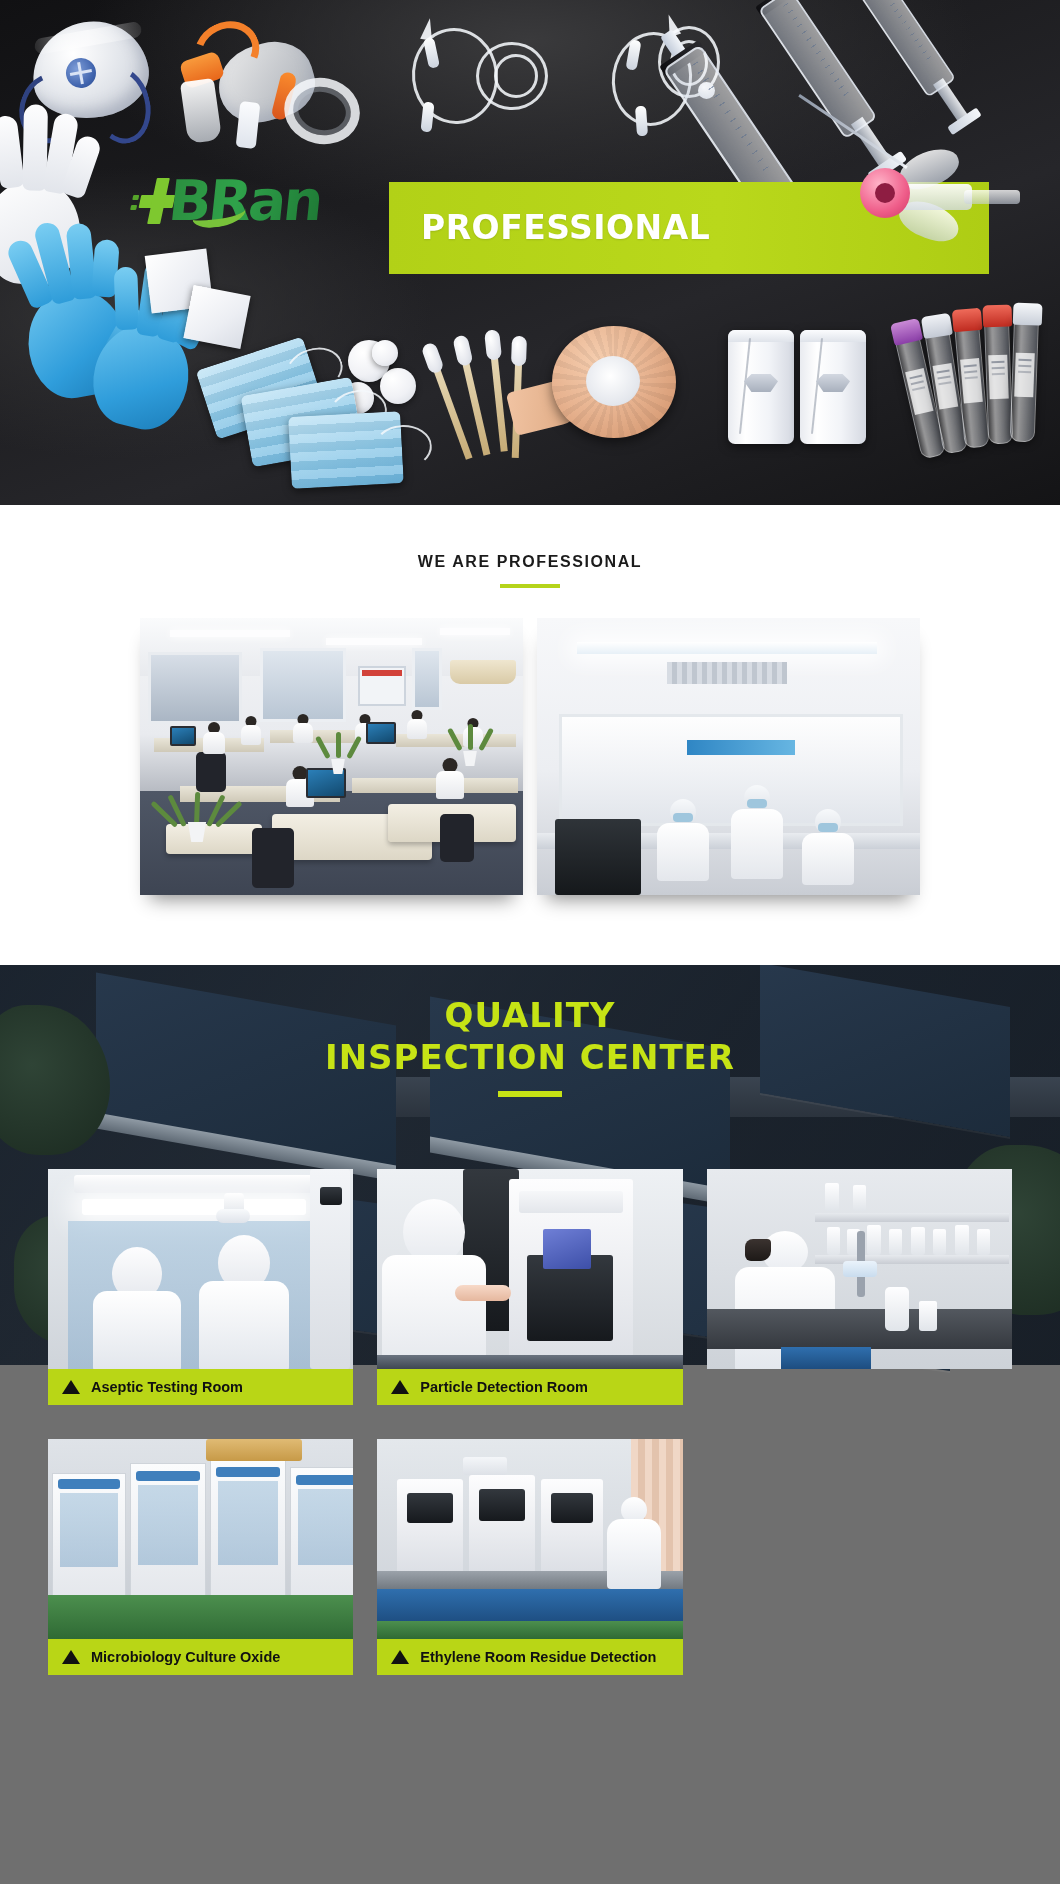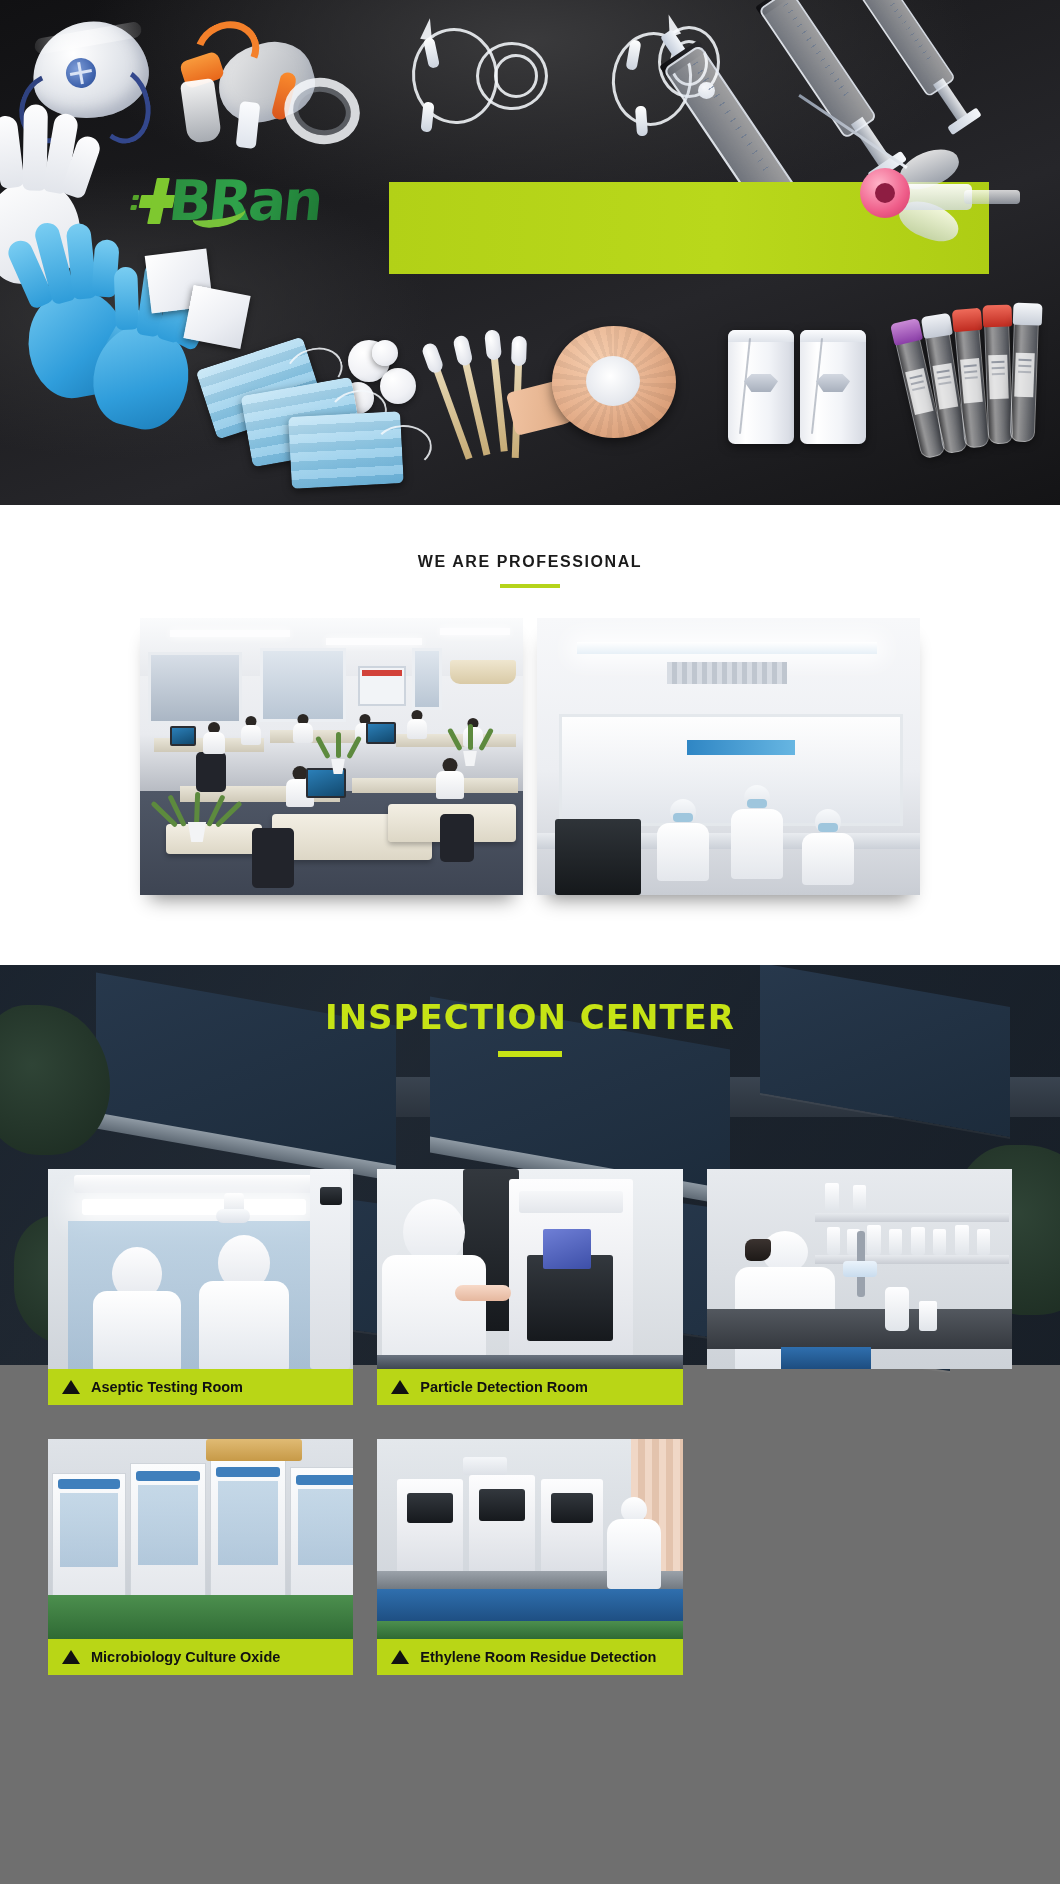--- a/index.html
+++ b/index.html
@@ -739,20 +739,21 @@
   <div class="vac" style="left:984px;top:320px;transform:rotate(-2deg);">
       <div class="cap" style="background:linear-gradient(180deg,#ef6b5a,#bf2b20);"></div>
       <div class="lbl"></div>
     </div>
   <div class="vac" style="left:1014px;top:318px;transform:rotate(2deg);">
       <div class="cap" style="background:linear-gradient(180deg,#f6f8fa,#c8ced8);"></div>
       <div class="lbl"></div>
     </div>
 
   <div class="pro-banner">
+    <div class="l1">PROFESSIONAL</div>
   </div>
 
   <div class="cath">
     <div class="needle"></div>
     <div class="wing w1"></div>
       <div class="wing w2"></div>
     <div class="body"></div>
     <div class="tailtube"></div>
     <div class="hub"></div>
   </div>
@@ -905,20 +906,21 @@
     <div class="edge" style="left:430px;top:198px;width:300px;height:16px;transform:skewY(10deg);"></div>
     <div class="roofblk" style="left:760px;top:20px;width:250px;height:130px;transform:skewY(10deg);"></div>
     <div class="roofblk" style="left:180px;top:236px;width:360px;height:130px;transform:skewY(8deg);"></div>
     <div class="roofblk" style="left:610px;top:252px;width:340px;height:130px;transform:skewY(8deg);"></div>
     <div class="trees" style="left:-20px;top:40px;width:130px;height:150px;"></div>
     <div class="trees" style="left:956px;top:180px;width:150px;height:170px;"></div>
     <div class="trees" style="left:14px;top:250px;width:120px;height:130px;"></div>
   </div>
 
   <div class="qic-title">
+    <div class="l1">QUALITY</div>
     <div class="l2">INSPECTION CENTER</div>
     <div class="qic-rule"></div>
   </div>
 
   <div class="grid-wrap">
 
     <div class="qcard">
       <div class="qthumb">
         <div class="sc">
           <div class="wall" style="background:linear-gradient(180deg,#e9edf1,#cfd4da);"></div>

